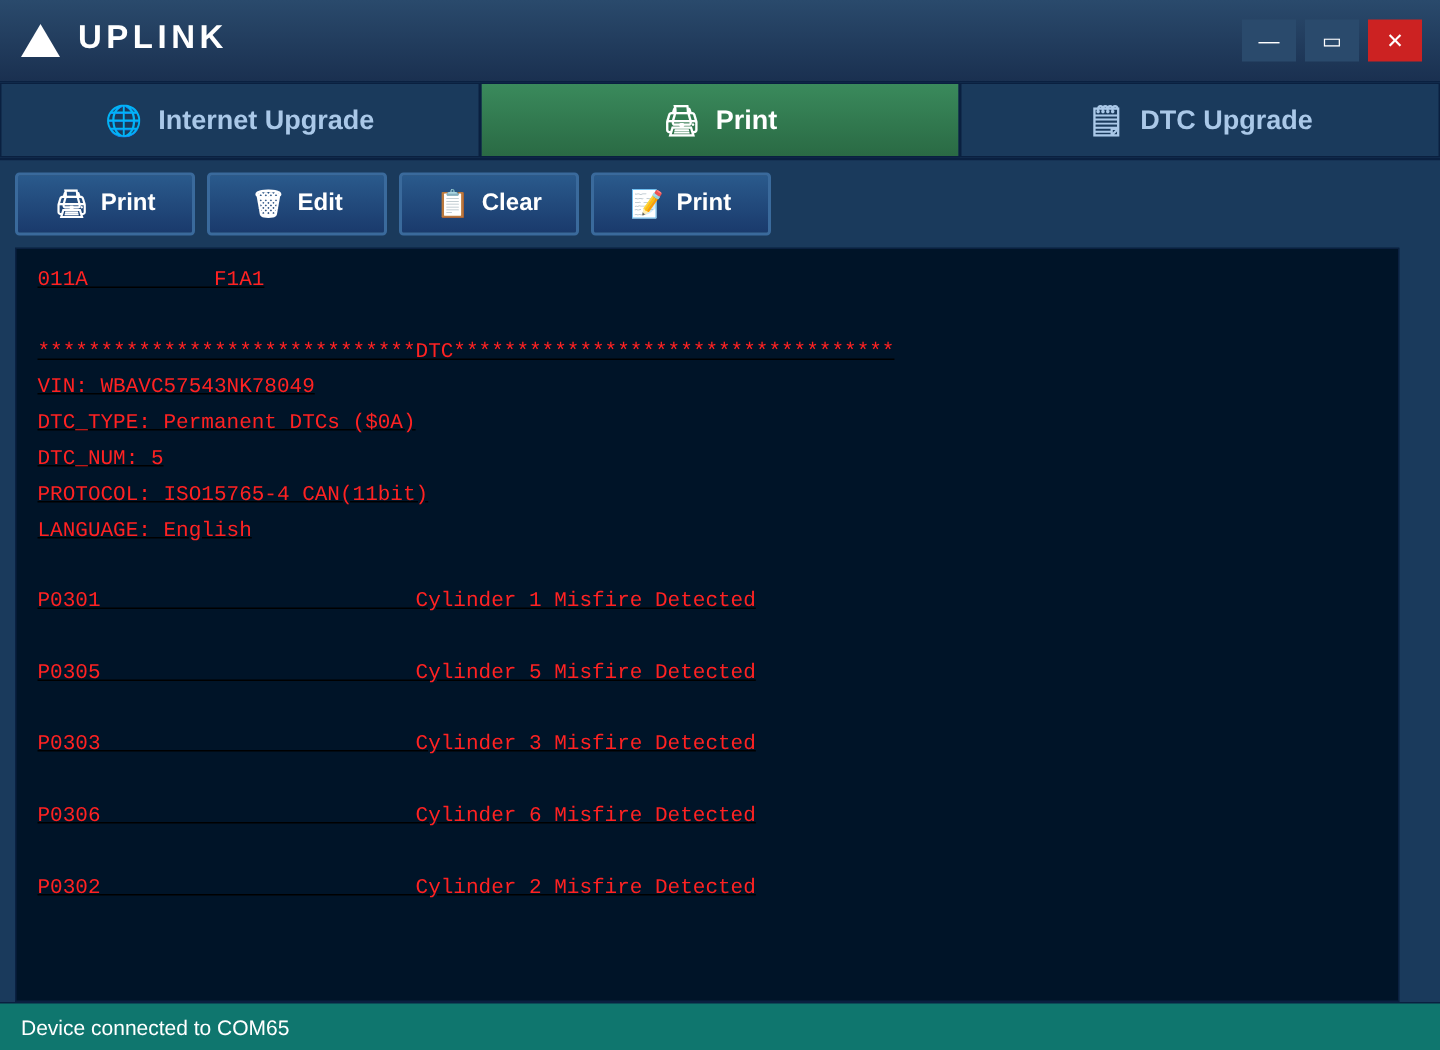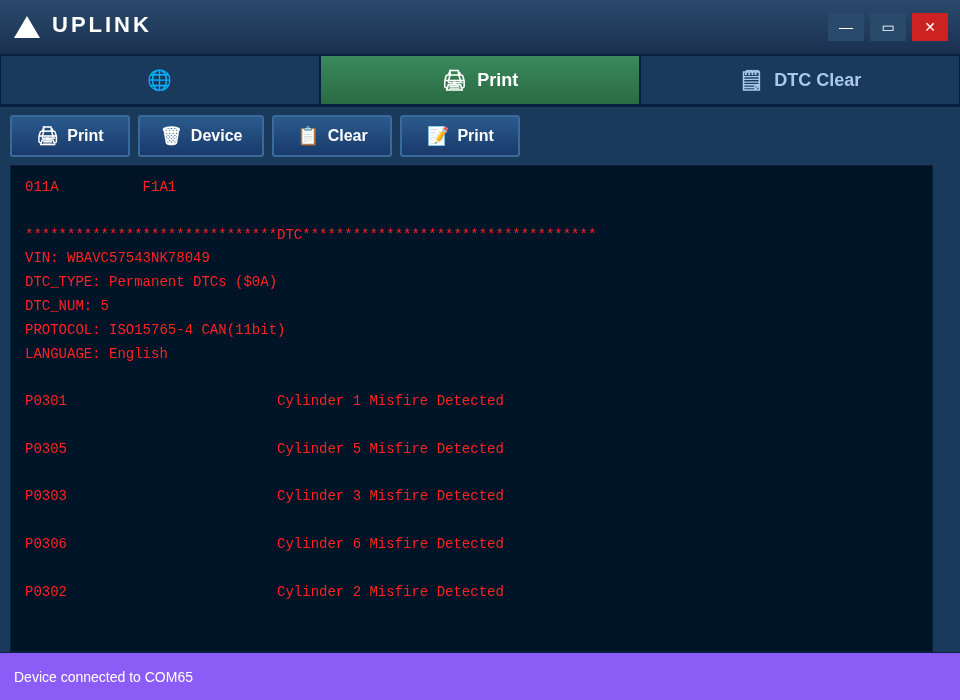--- a/index.html
+++ b/index.html
@@ -112,20 +112,21 @@
     }
     .btn-icon { font-size: 18px; }
 
     
     .content-area {
       flex: 1;
       display: flex;
       flex-direction: column;
       overflow: hidden;
       padding: 0 27px 0 10px;
+      text-decoration: underline;
     }
 
     
     .text-output-wrapper {
       flex: 1;
       display: flex;
       overflow: hidden;
       position: relative;
     }
     .text-output {
@@ -151,22 +152,22 @@
       background: #6a8aac;
       border: 1px solid #0a2040;
     }
     .text-output::-webkit-scrollbar-button {
       background: #3a5a7c;
       height: 16px;
     }
 
     
     .status-bar {
-      height: 48px;
-      background: #8b5cf6;
+      height: 32px;
+      background: #0f766e;
       display: flex;
       align-items: center;
       padding: 0 14px;
       color: white;
       font-family: Arial, sans-serif;
       font-size: 14px;
       border-top: 1px solid #0a2040;
     }
   </style>
 </head>
@@ -182,39 +183,40 @@
   <div class="window-controls">
     <button class="win-btn">—</button>
     <button class="win-btn">▭</button>
     <button class="win-btn close">✕</button>
   </div>
 </div>
 
 <div class="nav-tabs">
   <div class="nav-tab">
     <span class="tab-icon">🌐</span>
+    <span>Internet Upgrade</span>
   </div>
   <div class="nav-tab active">
     <span class="tab-icon">🖨</span>
     <span>Print</span>
   </div>
   <div class="nav-tab">
     <span class="tab-icon">🗒</span>
-    <span>DTC Clear</span>
+    <span>DTC Upgrade</span>
   </div>
 </div>
 
 <div class="action-bar">
   <button class="action-btn">
     <span class="btn-icon">🖨</span>
     <span>Print</span>
   </button>
   <button class="action-btn">
     <span class="btn-icon">🗑</span>
-    <span>Device</span>
+    <span>Edit</span>
   </button>
   <button class="action-btn">
     <span class="btn-icon">📋</span>
     <span>Clear</span>
   </button>
   <button class="action-btn">
     <span class="btn-icon">📝</span>
     <span>Print</span>
   </button>
 </div>

